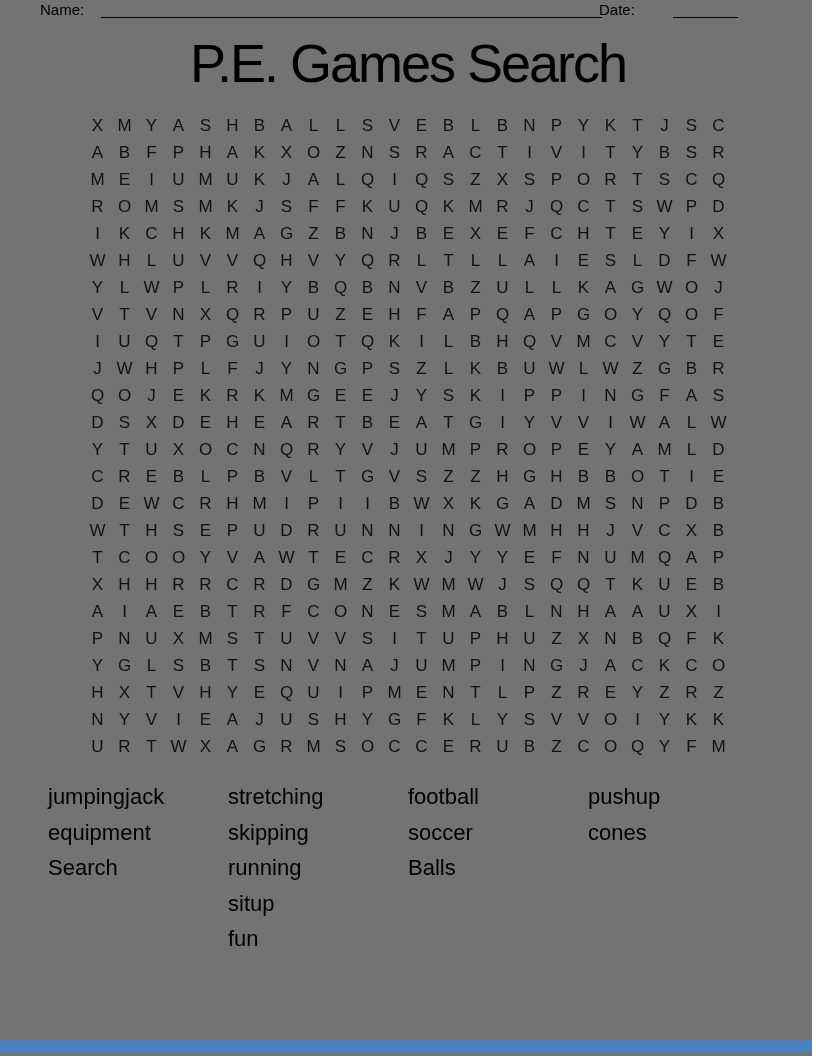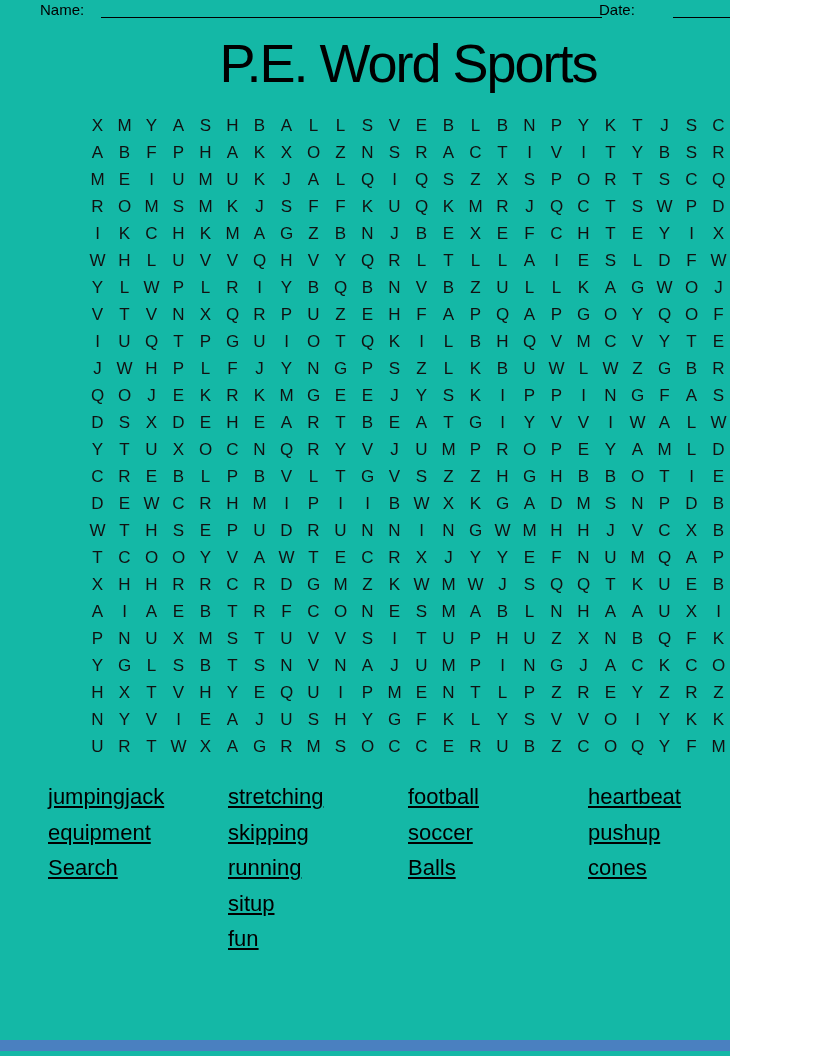--- a/index.html
+++ b/index.html
@@ -1,24 +1,23 @@
 <!DOCTYPE html>
 <html><head>
 <meta charset="utf-8">
 <style>
   html, body { margin: 0; padding: 0; background: #ffffff; }
   .page {
     position: relative;
-    width: 704px;
+    width: 812px;
     height: 1056px;
-    background: #14b8a6;
+    background: #737373;
     font-family: "Liberation Sans", sans-serif;
     color: #000000;
     overflow: hidden;
-    padding-left: 26px;
   }
   
   .hdr-label { position: absolute; top: 1px; font-size: 15px; color: #000; }
   .name-label { left: 40px; }
   .date-label { left: 599px; }
   .hdr-line { position: absolute; top: 17px; border-bottom: 1.5px solid #000; height: 0; }
   .name-line { left: 101px; width: 501px; }
   .date-line { left: 673px; width: 65px; }
   
   .title {
@@ -44,21 +43,21 @@
     font-size: 17px; font-weight: 500; color: #111;
   }
   
   .words {
     position: absolute;
     left: 48px; top: 779px;
     width: 726px;
     display: grid;
     grid-template-columns: repeat(4, 180px);
   }
-  .word-col { display: flex; flex-direction: column; text-decoration: underline; }
+  .word-col { display: flex; flex-direction: column; }
   .word {
     font-size: 22px; line-height: 35.6px; color: #000;
     white-space: nowrap;
   }
   
   .footer-bar {
     position: absolute;
     left: 0; top: 1040px;
     width: 816px; height: 11px;
     background: #4a80c0;
@@ -68,21 +67,21 @@
 <body>
 
 <div class="page">
 
   <span class="hdr-label name-label">Name:</span>
   <div class="hdr-line name-line"></div>
 
   <span class="hdr-label date-label">Date:</span>
   <div class="hdr-line date-line"></div>
 
-  <div class="title">P.E. Word Sports</div>
+  <div class="title">P.E. Games Search</div>
 
   <div class="grid">
       <span class="cell">X</span>
       <span class="cell">M</span>
       <span class="cell">Y</span>
       <span class="cell">A</span>
       <span class="cell">S</span>
       <span class="cell">H</span>
       <span class="cell">B</span>
       <span class="cell">A</span>
@@ -668,21 +667,20 @@
         <span class="word">running</span>
         <span class="word">situp</span>
         <span class="word">fun</span>
       </div>
       <div class="word-col">
         <span class="word">football</span>
         <span class="word">soccer</span>
         <span class="word">Balls</span>
       </div>
       <div class="word-col">
-        <span class="word">heartbeat</span>
         <span class="word">pushup</span>
         <span class="word">cones</span>
       </div>
     </div>
 
   <div class="footer-bar" style="background: rgb(74, 128, 192);"></div>
 
 </div>
 
 </body></html>

